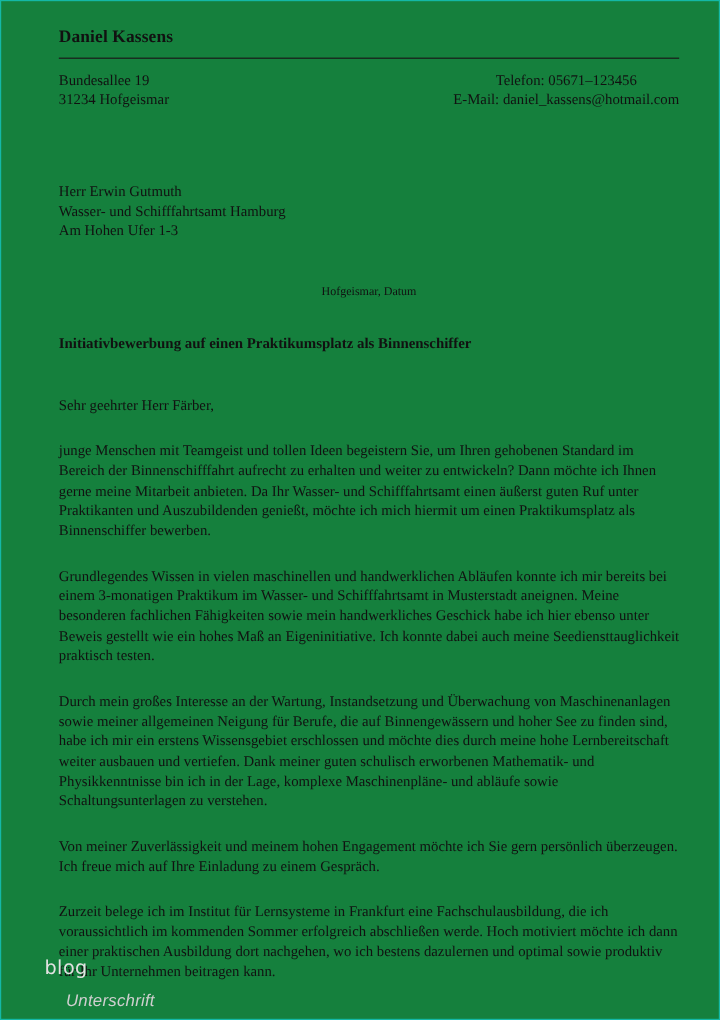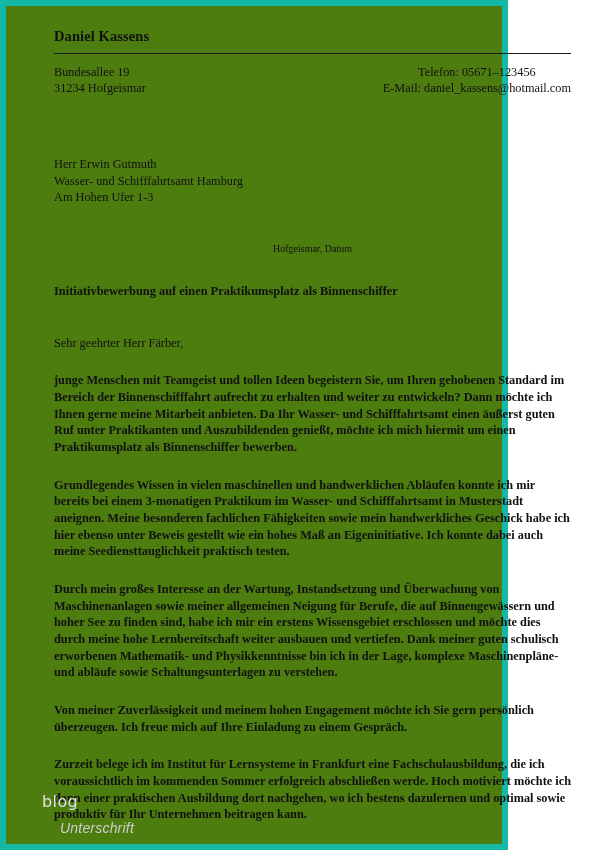--- a/index.html
+++ b/index.html
@@ -11,24 +11,24 @@
     width: 600px;
     height: 850px;
     overflow: hidden;
     font-family: "Liberation Serif", "DejaVu Serif", serif;
   }
 
   
   .page {
     position: relative;
     box-sizing: border-box;
-    width: 508px;
+    width: 600px;
     height: 850px;
-    background: #4d7c0f;
-    border: 6px solid #14b8a6;
+    background: #15803d;
+    border: 1px solid #14b8a6;
     padding: 0;
   }
 
   .content {
     position: relative;
     box-sizing: border-box;
     padding: 18px 34px 0 48px;
     height: 100%;
   }
 
@@ -98,21 +98,20 @@
   .body-copy { margin-top: 0; }
 
   .para {
     width: 517px;
     margin-top: 21px;
     font-size: 12.3px;
     line-height: 1.355;
     color: #111;
     text-align: left;
     hyphens: none;
-    font-weight: bold;
   }
 
   
   .watermark-blog {
     position: absolute;
     left: 36px;
     bottom: 33px;
     font-family: "DejaVu Sans", "Liberation Sans", sans-serif;
     font-size: 16px;
     color: #e2e2e2;

